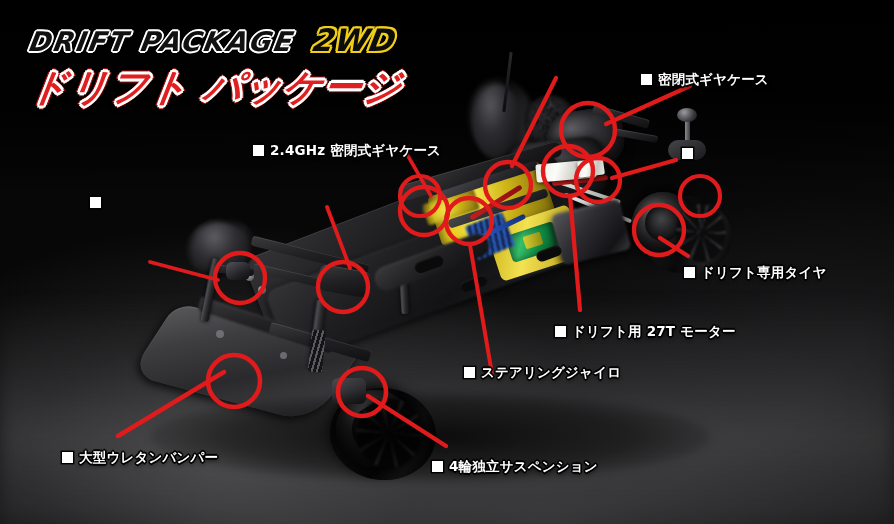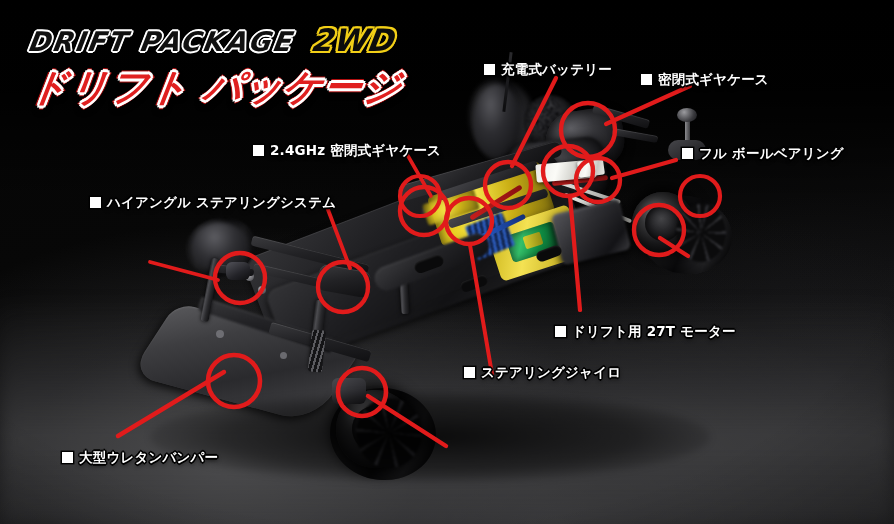--- a/index.html
+++ b/index.html
@@ -273,38 +273,41 @@
   <div id="logo">
     <div style="white-space:nowrap;">
       <span class="dp">DRIFT PACKAGE</span>
       <span class="twd" style="margin-left:14px;">2WD</span>
     </div>
     <div style="margin-top:4px;">
       <span class="jp">ドリフト パッケージ</span>
     </div>
   </div>
 
-  <div class="lbl" style="left:484px;top:61px;">
-    <span class="sq"></span><span class="tx">充電式バッテリー</span>
-  </div>
   <div class="lbl" style="left:641px;top:71px;">
     <span class="sq"></span><span class="tx">密閉式ギヤケース</span>
   </div>
   <div class="lbl" style="left:253px;top:142px;">
     <span class="sq"></span><span class="tx">2.4GHz 密閉式ギヤケース</span>
   </div>
   <div class="lbl" style="left:682px;top:145px;">
-    <span class="sq"></span><span class="tx">フル ボールベアリング</span>
+    <span class="sq"></span>
   </div>
   <div class="lbl" style="left:90px;top:194px;">
-    <span class="sq"></span><span class="tx">ハイアングル ステアリングシステム</span>
+    <span class="sq"></span>
+  </div>
+  <div class="lbl" style="left:684px;top:264px;">
+    <span class="sq"></span><span class="tx">ドリフト専用タイヤ</span>
   </div>
   <div class="lbl" style="left:555px;top:323px;">
     <span class="sq"></span><span class="tx">ドリフト用 27T モーター</span>
   </div>
   <div class="lbl" style="left:464px;top:364px;">
     <span class="sq"></span><span class="tx">ステアリングジャイロ</span>
   </div>
   <div class="lbl" style="left:62px;top:449px;">
     <span class="sq"></span><span class="tx">大型ウレタンバンパー</span>
   </div>
+  <div class="lbl" style="left:432px;top:458px;">
+    <span class="sq"></span><span class="tx">4輪独立サスペンション</span>
+  </div>
 
 </div>
 
 </body></html>

